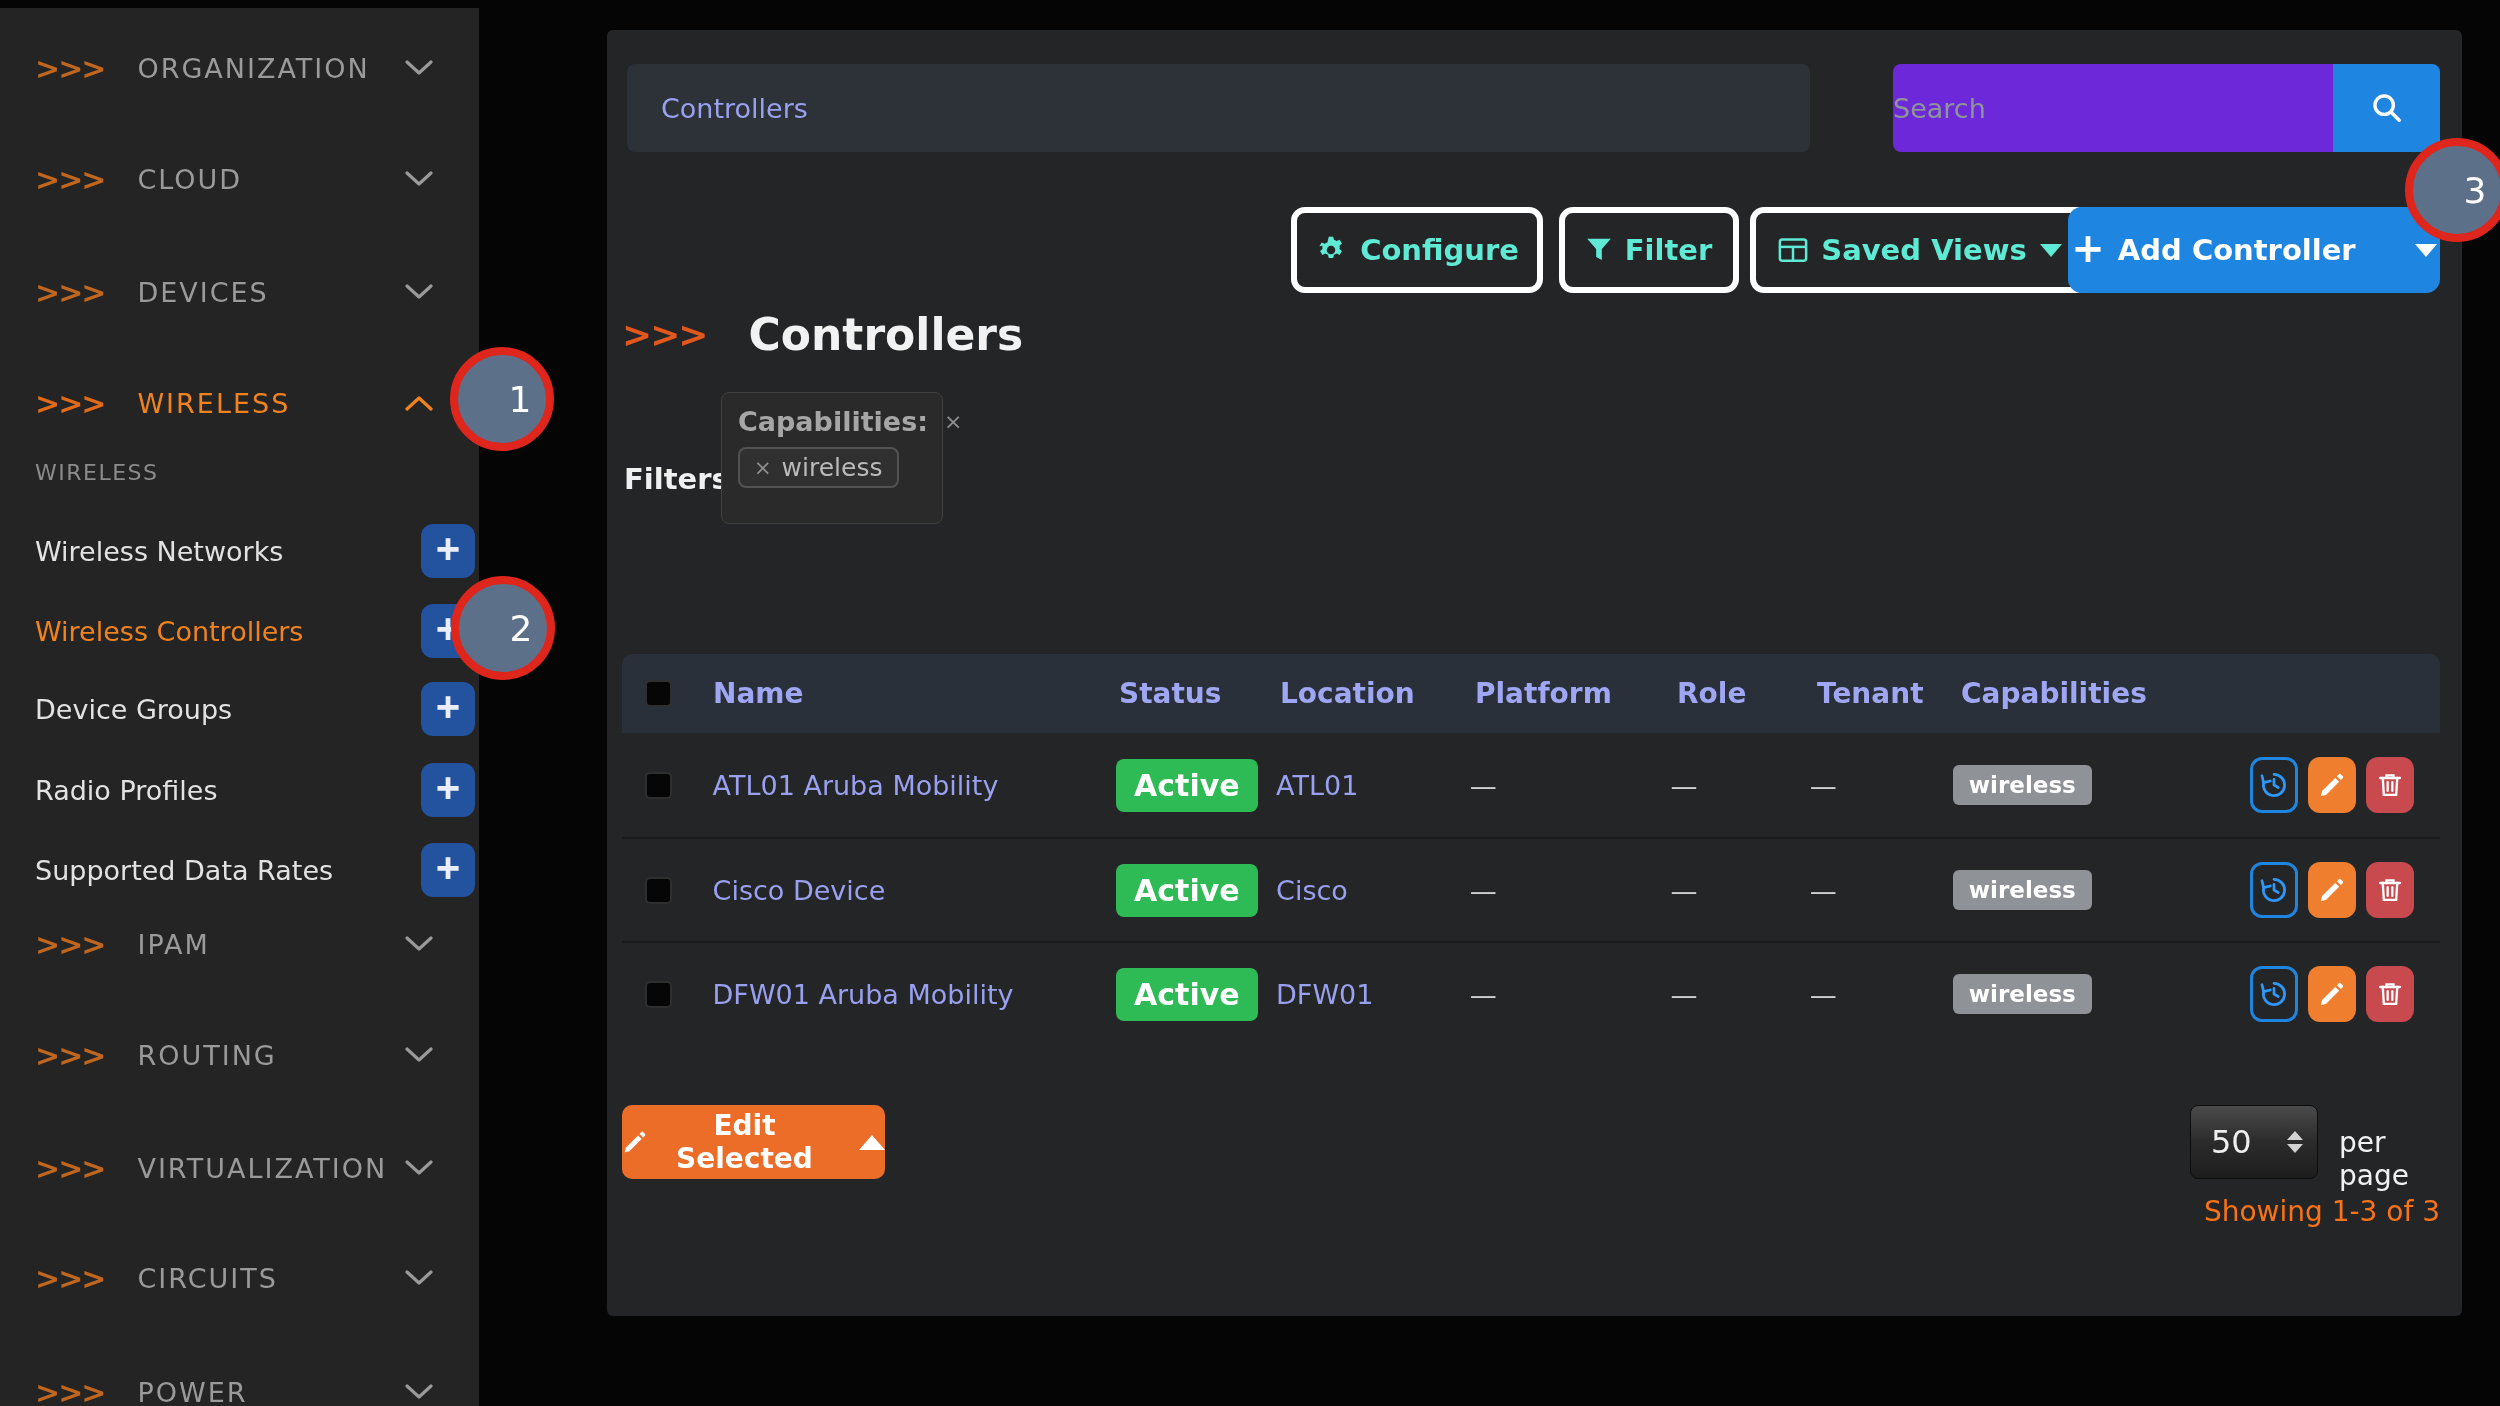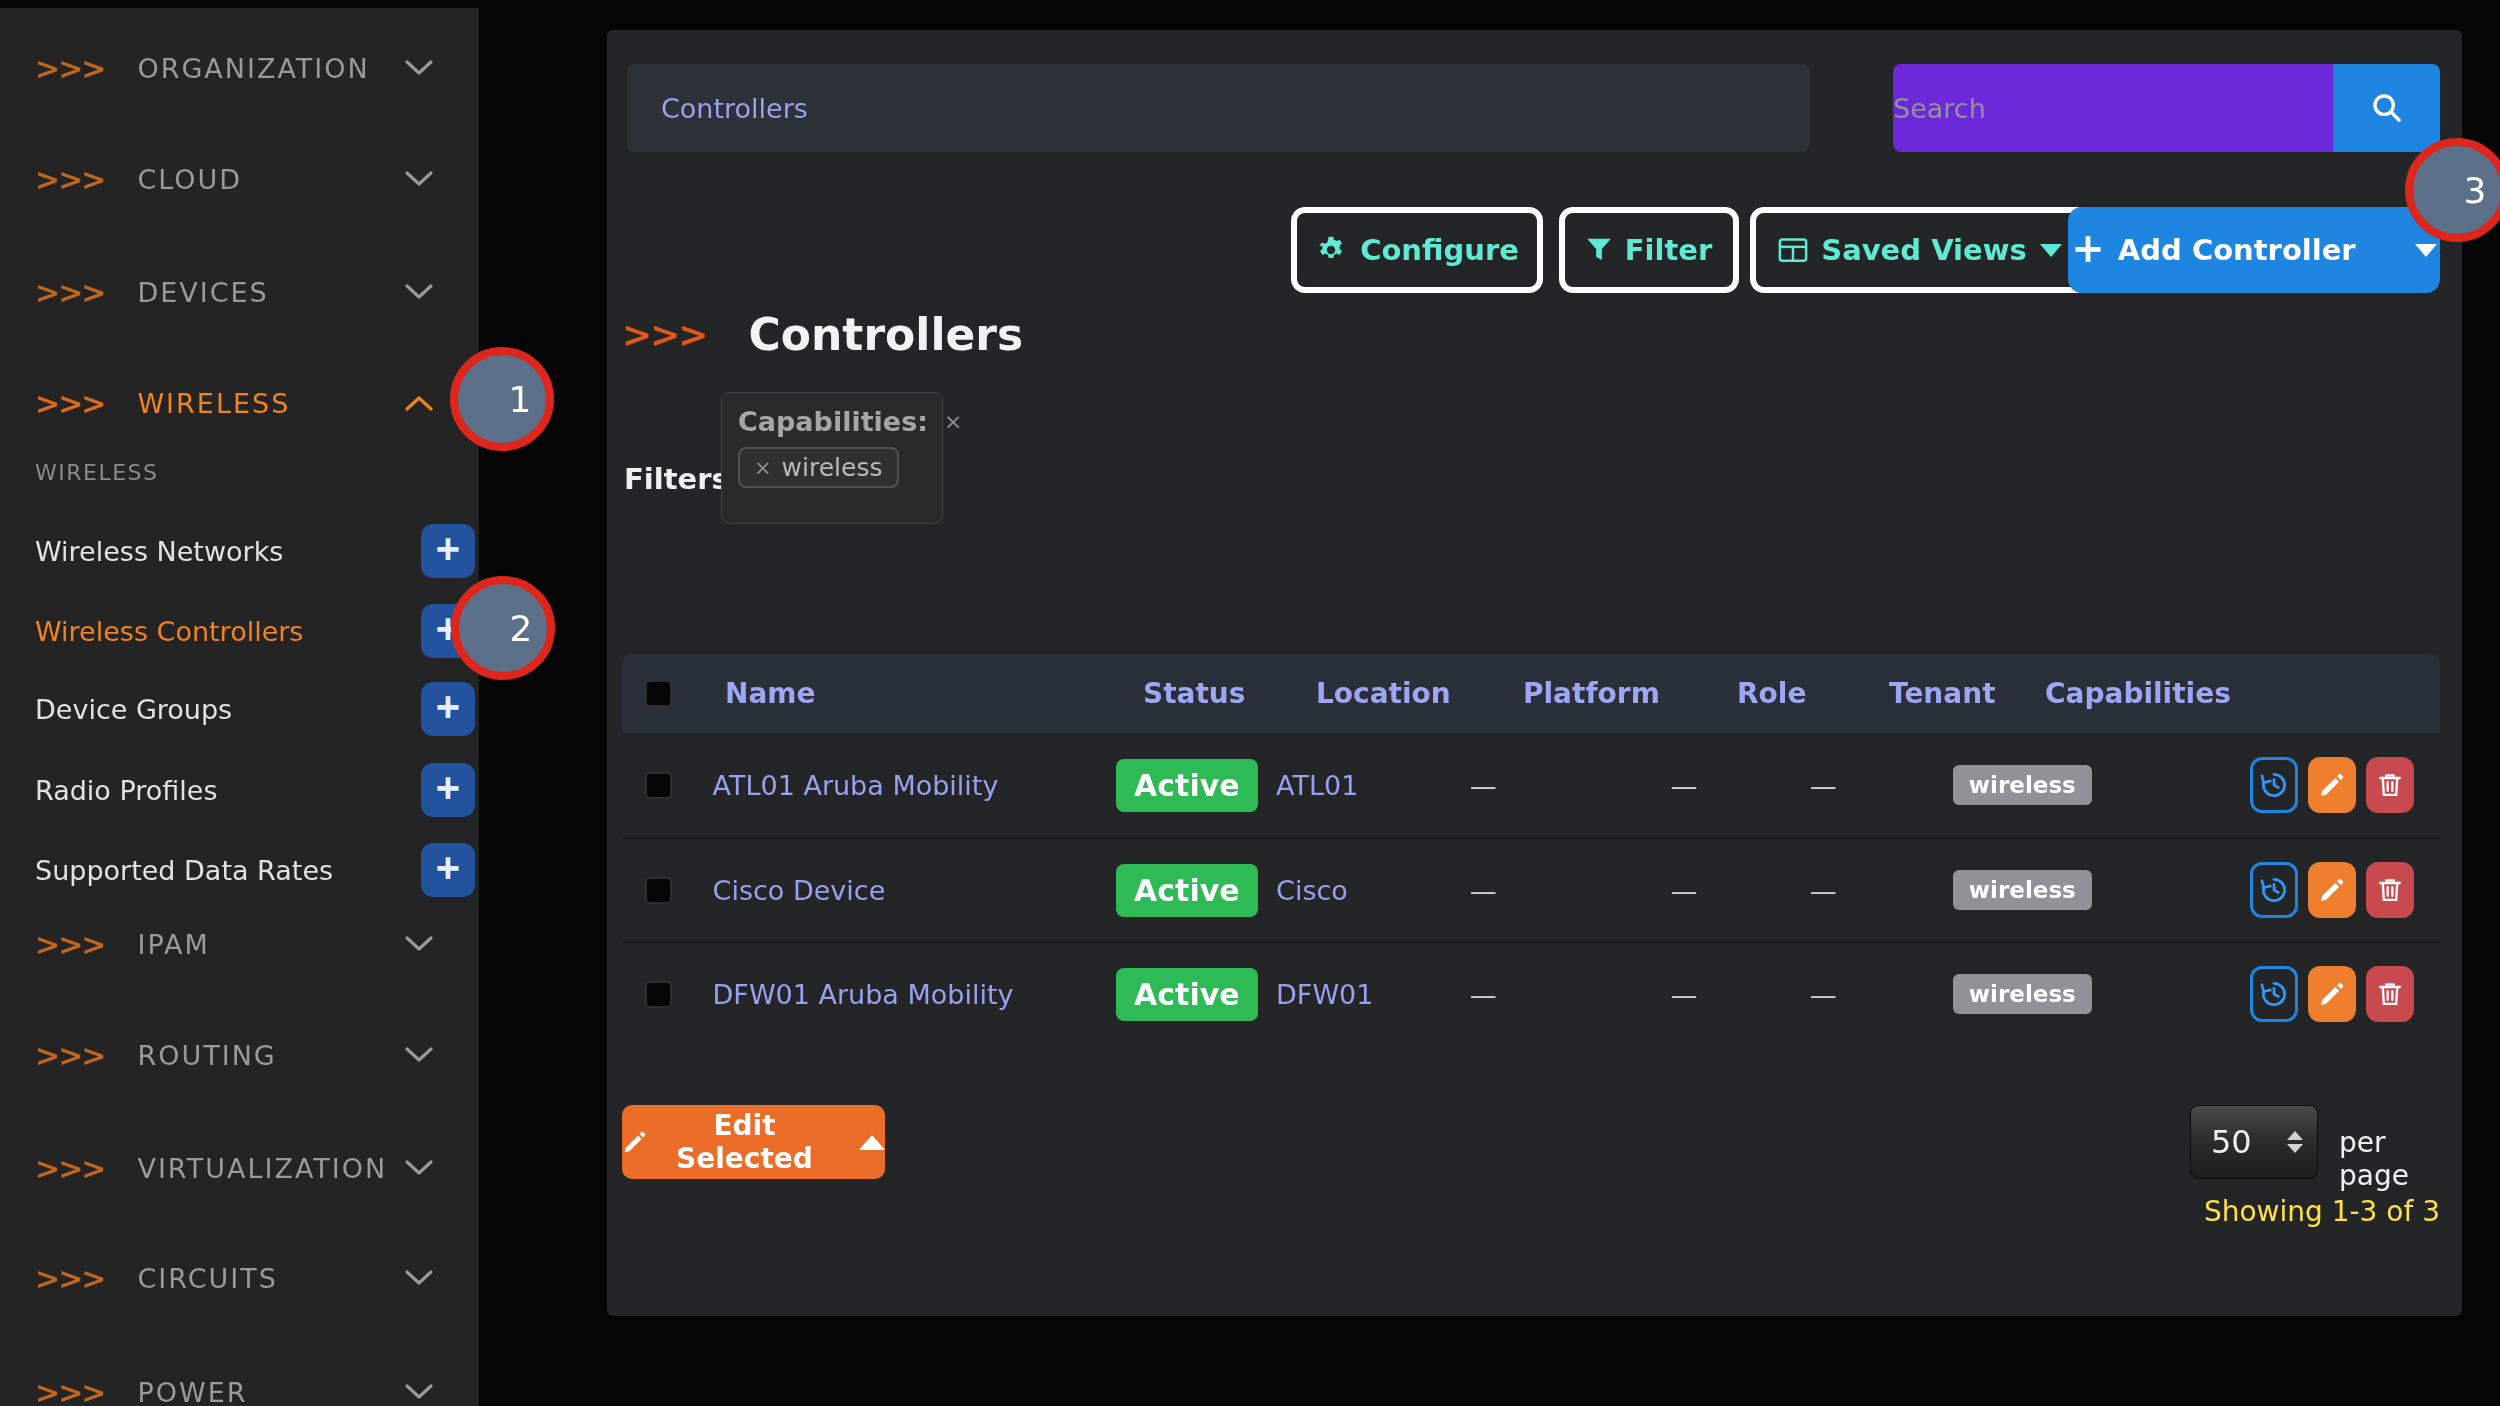--- a/index.html
+++ b/index.html
@@ -71,21 +71,21 @@
   .fg-name { font-size:27px; font-weight:700; color:#a6a6a6; }
   .fg-x { font-size:22px; color:#8f8f8f; cursor:pointer; }
   .fg-chip { margin-top:10px; display:inline-flex; align-items:center; gap:10px; border:2px solid #525252;
              border-radius:8px; padding:4px 14px; background:#303030; cursor:pointer; }
   .fg-chip .chip-x { font-size:21px; color:#8f8f8f; }
   .fg-chip .chip-text { font-size:25px; color:#b9b9b9; }
 
   
   .table { position:absolute; left:15px; top:624px; width:1818px; border-radius:10px; overflow:hidden; }
   .thead { height:79px; background:#2a303a; display:flex; align-items:center;
-           color:#9fa6f4; font-weight:700; font-size:28px;gap:12px; }
+           color:#9fa6f4; font-weight:700; font-size:28px; }
   .trow { height:104px; display:flex; align-items:center; border-top:2px solid #1a1a1c; font-size:27px; }
   .cell { display:flex; align-items:center; }
   .c-check { width:91px; padding-left:23px; }
   .c-name { width:406px; }
   .c-status { width:161px; }
   .c-loc { width:195px; }
   .c-plat { width:202px; }
   .c-role { width:140px; }
   .c-tenant { width:144px; }
   .c-cap { width:299px; }
@@ -110,21 +110,21 @@
   .perpage-select { position:absolute; left:1583px; top:1075px; width:128px; height:74px; border-radius:8px;
                     background:linear-gradient(180deg,#4a4a4a 0%,#2c2c2c 48%,#1d1d1d 100%);
                     border:1px solid #0c0c0c; display:flex; align-items:center; cursor:pointer; }
   .perpage-value { font-size:32px; color:#eeeeee; padding-left:20px; }
   .spinner { margin-left:auto; margin-right:14px; display:flex; flex-direction:column; gap:4px; align-items:center; }
   .sp-up { width:0; height:0; border-left:8px solid transparent; border-right:8px solid transparent;
            border-bottom:9px solid #d2d2d2; }
   .sp-down { width:0; height:0; border-left:8px solid transparent; border-right:8px solid transparent;
              border-top:9px solid #d2d2d2; }
   .perpage-label { position:absolute; left:1732px; top:1096px; font-size:28px; color:#f0f0f0; }
-  .showing { position:absolute; right:22px; top:1165px; font-size:28px; color:#fde047; }
+  .showing { position:absolute; right:22px; top:1165px; font-size:28px; color:#f97316; }
 
   svg { display:block; }
 </style>
 </head>
 <body>
 
 <div id="app">
 
   <nav class="sidebar">
 

